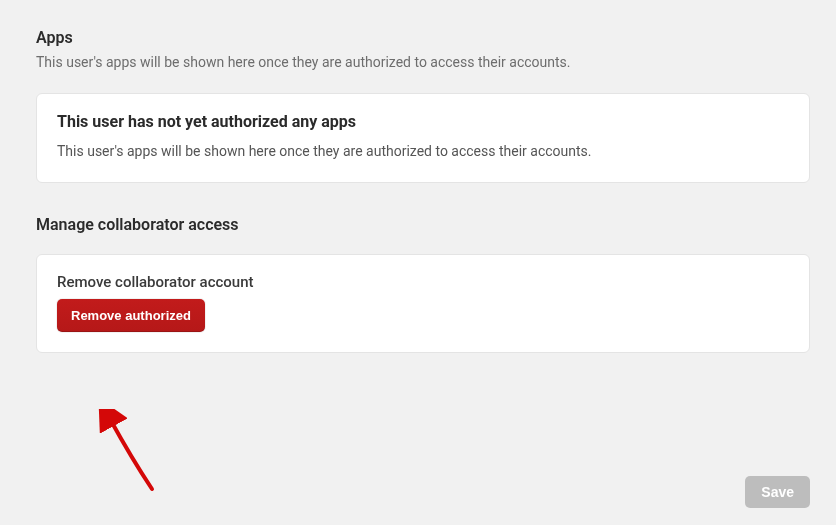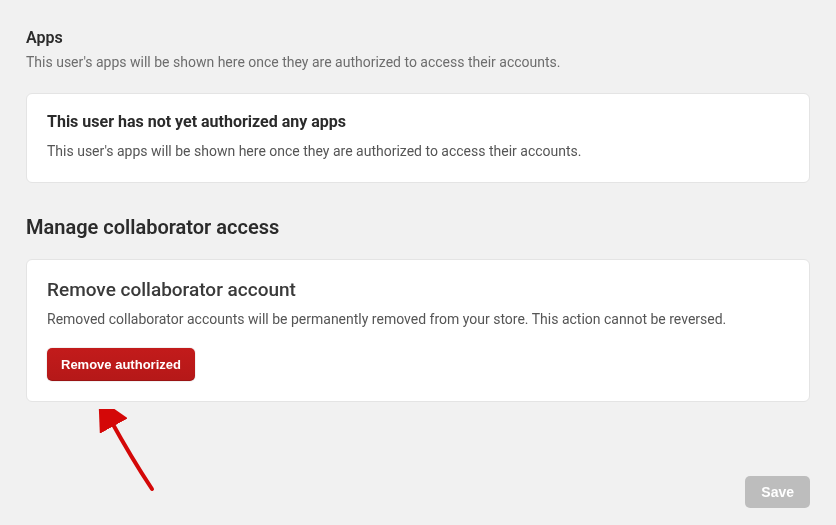--- a/index.html
+++ b/index.html
@@ -7,21 +7,21 @@
     margin: 0;
     padding: 0;
     width: 836px;
     height: 525px;
     font-family: -apple-system, BlinkMacSystemFont, "Segoe UI", Roboto, Helvetica, Arial, sans-serif;
     background: #f1f1f1;
     color: #2b2b2b;
     overflow: hidden;
   }
   .page {
-    padding: 28px 26px 0 26px;
+    padding: 28px 26px 0 36px;
     position: relative;
     height: 100%;
   }
   .section-title {
     font-size: 16px;
     font-weight: 600;
     color: #2b2b2b;
     margin: 0 0 6px 0;
   }
   .section-desc {
@@ -43,34 +43,34 @@
     color: #2b2b2b;
     margin: 0 0 10px 0;
   }
   .card-text {
     font-size: 14px;
     color: #555555;
     margin: 0;
     line-height: 1.5;
   }
   .section-title-2 {
-    font-size: 20px;
+    font-size: 16px;
     font-weight: 600;
     color: #2b2b2b;
     margin: 0 0 20px 0;
   }
   .card-2 {
     background: #ffffff;
     border: 1px solid #e4e4e4;
     border-radius: 6px;
     padding: 18px 20px 20px 20px;
     margin-bottom: 24px;
   }
   .card-sub {
-    font-size: 19px;
+    font-size: 15px;
     font-weight: 500;
     color: #3a3a3a;
     margin: 0 0 8px 0;
   }
   .card-body {
     font-size: 14px;
     color: #555555;
     margin: 0 0 18px 0;
     line-height: 1.55;
   }
@@ -116,21 +116,20 @@
 
   <div class="card">
     <h3 class="card-title">This user has not yet authorized any apps</h3>
     <p class="card-text">This user's apps will be shown here once they are authorized to access their accounts.</p>
   </div>
 
   <h2 class="section-title-2">Manage collaborator access</h2>
 
   <div class="card-2">
     <h4 class="card-sub">Remove collaborator account</h4>
-    <p class="card-body">Removed collaborator accounts will be permanently removed from your store. This action cannot be reversed.</p>
     <button class="btn-danger">Remove authorized</button>
   </div>
 
   <button class="btn-save">Save</button>
 
   <svg class="arrow-overlay" width="80" height="90">
     <defs>
       <marker id="ah" markerWidth="8" markerHeight="8" refX="2" refY="4" orient="auto">
         <polygon points="0,0 8,4 0,8" fill="#d40808"></polygon>
       </marker>

